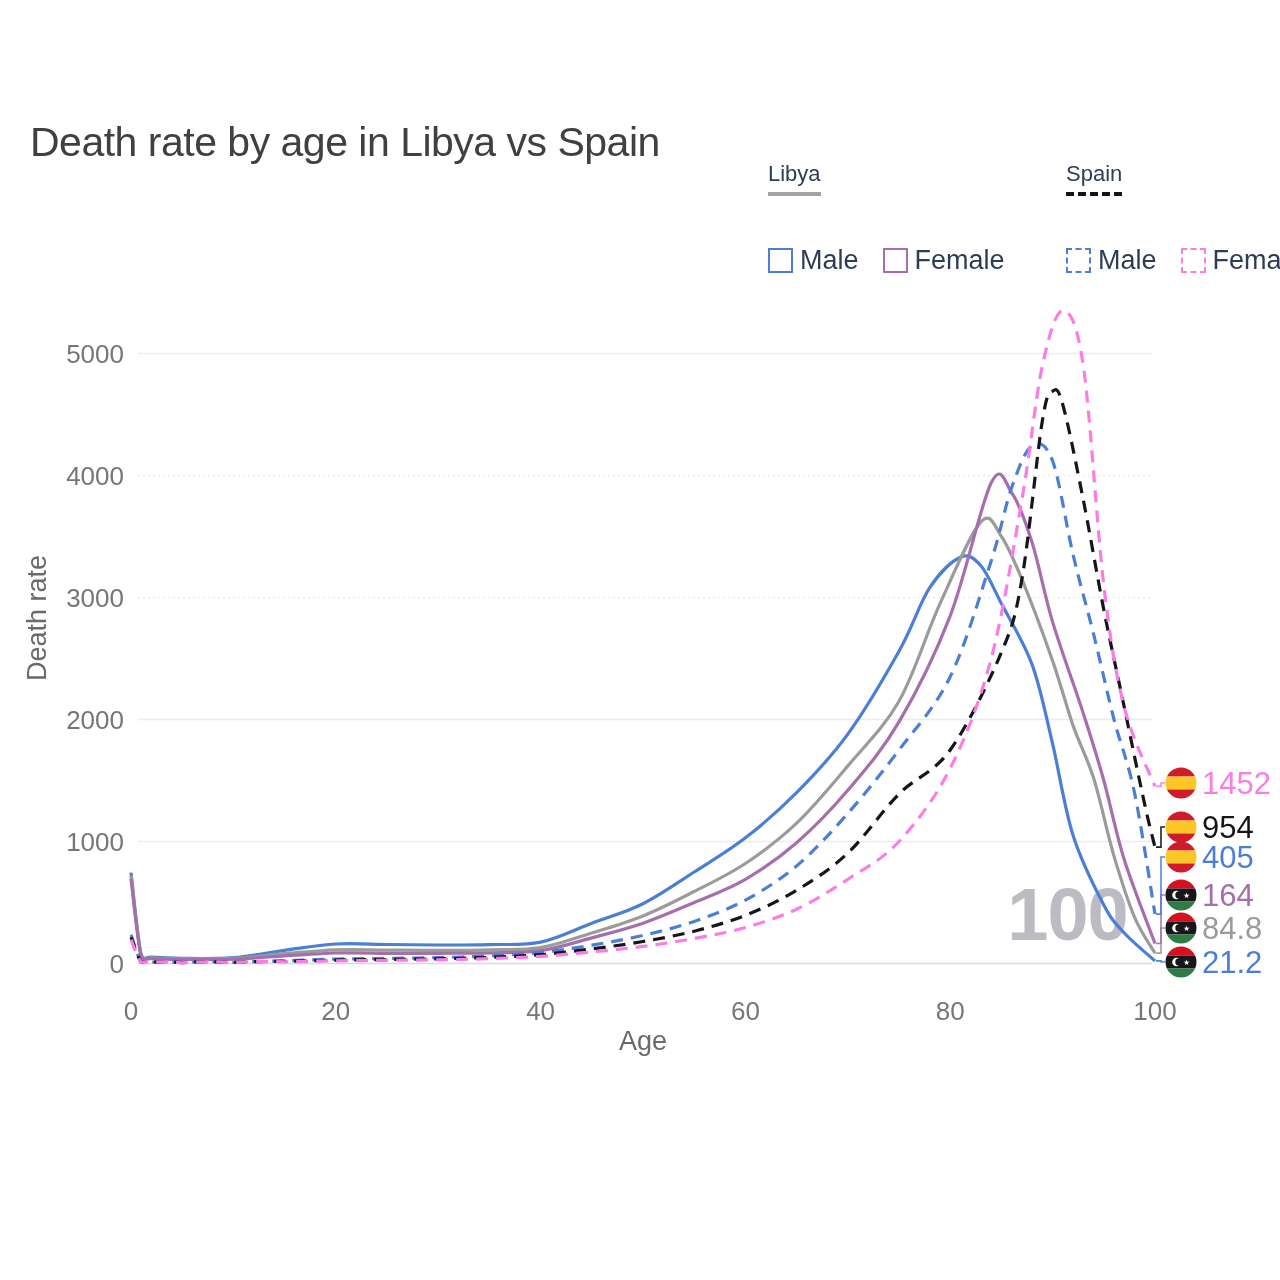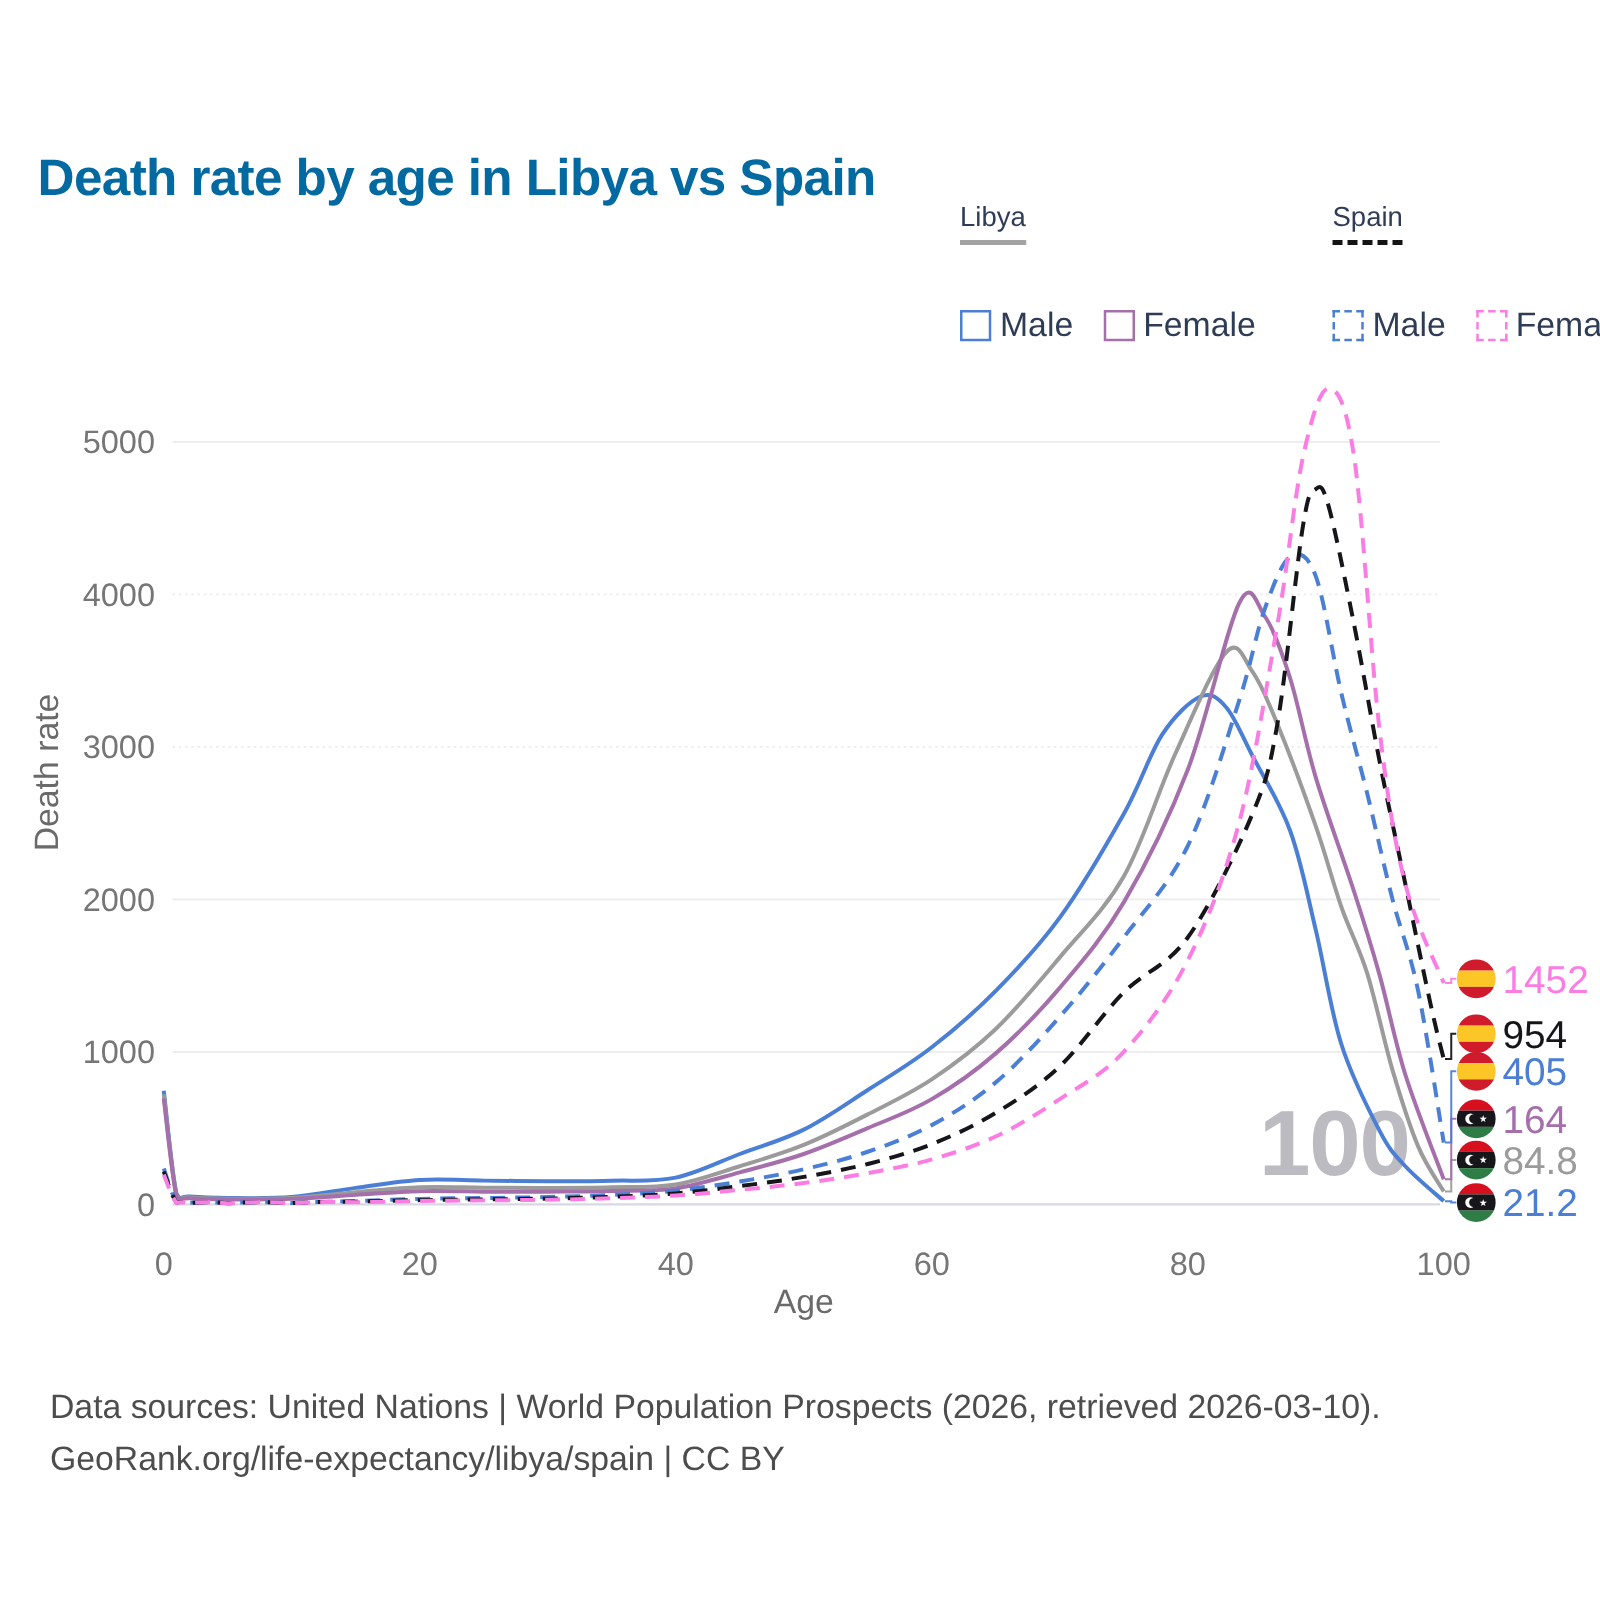--- a/index.html
+++ b/index.html
@@ -1,18 +1,18 @@
 <!DOCTYPE html>
 <html><head>
 <meta charset="utf-8">
 <style>
   html,body{margin:0;padding:0;background:#fff;}
   .page{position:relative;width:1280px;height:1280px;background:#ffffff;overflow:hidden;
         font-family:"Liberation Sans","DejaVu Sans",sans-serif;}
-  .title{position:absolute;left:30px;top:92px;font-size:41px;font-weight:700;color:#0369a1;letter-spacing:-0.5px;}
+  .title{position:absolute;left:30px;top:92px;font-size:41px;font-weight:400;color:#404040;letter-spacing:-0.5px;}
   
   .legend-group{position:absolute;top:161px;}
   .lg-libya{left:768px;}
   .lg-spain{left:1066px;}
   .lg-header{display:inline-block;font-size:22px;color:#2e3c55;padding-bottom:5px;}
   .lg-libya .lg-header{border-bottom:4px solid #a3a3a3;}
   .lg-spain .lg-header{border-bottom:4px dashed #141414;}
   .lg-items{display:flex;gap:24px;margin-top:9px;align-items:center;}
   .lg-item{display:flex;align-items:center;gap:7px;cursor:pointer;margin-top:40px;}
   .swatch{width:21px;height:21px;border:2.5px solid #888;background:#fff;box-sizing:content-box;}
@@ -176,18 +176,14 @@
         </defs>
         <g clip-path="url(#fc5)">
           <rect x="1165" y="767" width="32" height="9.5" fill="#cf1b2b"></rect>
           <rect x="1165" y="776.5" width="32" height="13" fill="#fcc626"></rect>
           <rect x="1165" y="789.5" width="32" height="9.5" fill="#cf1b2b"></rect>
         </g>
         <text x="1202" y="794" font-size="31" fill="#fb7de4">1452</text>
       </g>
     </svg>
 
-  <div class="footer">
-    <div>Data sources: United Nations | World Population Prospects (2026, retrieved 2026-03-10).</div>
-    <div>GeoRank.org/life-expectancy/libya/spain | CC BY</div>
-  </div>
 
 </div>
 
 </body></html>

